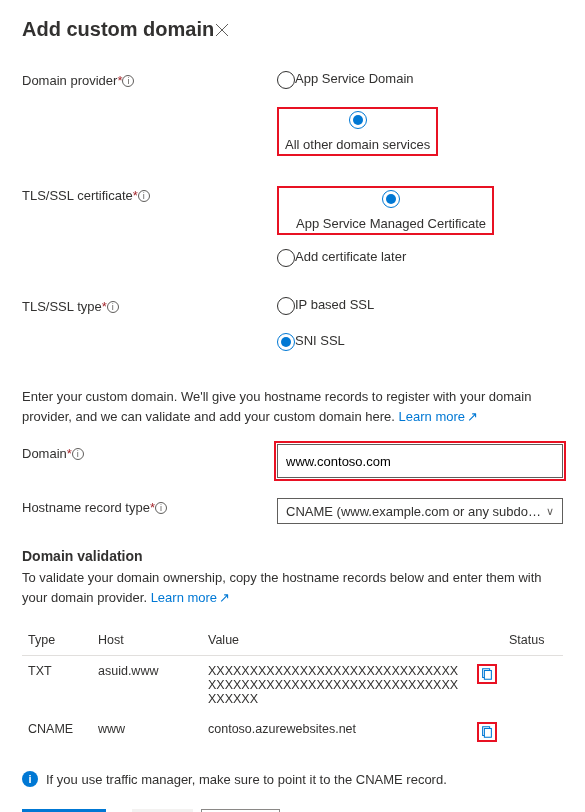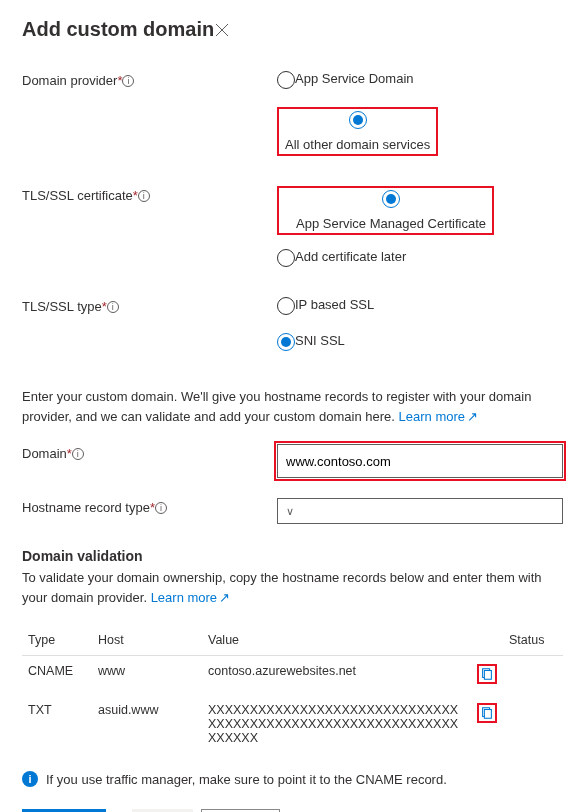--- a/index.html
+++ b/index.html
@@ -135,20 +135,21 @@
 </div>
 
 <div class="row">
   <div class="label-col">
     <span>Hostname record type</span>
     <span class="req">*</span>
     <span class="info-icon">i</span>
   </div>
   <div class="input-col">
     <div class="select">
+      <span>CNAME (www.example.com or any subdo…</span>
       <span class="chevron">∨</span>
     </div>
   </div>
 </div>
 
 <div class="section-title">Domain validation</div>
 <div class="section-desc">
   <span>To validate your domain ownership, copy the hostname records below and enter them with your domain provider. </span><a class="link"><span>Learn more</span><span class="ext-icon">↗</span></a>
 </div>
 
@@ -157,39 +158,39 @@
     <tr>
       <th style="width:70px;">Type</th>
       <th style="width:110px;">Host</th>
       <th>Value</th>
       <th style="width:30px;"></th>
       <th style="width:60px;">Status</th>
     </tr>
   </thead>
   <tbody>
     <tr>
+      <td>TXT</td>
+      <td>asuid.www</td>
+      <td>XXXXXXXXXXXXXXXXXXXXXXXXXXXXXXXXXXXXXXXXXXXXXXXXXXXXXXXXXXXXXXXXXX</td>
+      <td><span class="copy-icon-wrap"><svg class="copy-icon" viewBox="0 0 16 16">
+              <rect x="3" y="2" width="8" height="10" fill="none" stroke="#0078d4" stroke-width="1.2"></rect>
+              <rect x="5" y="4" width="8" height="10" fill="#fff" stroke="#0078d4" stroke-width="1.2"></rect>
+            </svg></span></td>
+      <td></td>
+    </tr>
+    <tr>
       <td>CNAME</td>
       <td>www</td>
       <td>contoso.azurewebsites.net</td>
       <td><span class="copy-icon-wrap"><svg class="copy-icon" viewBox="0 0 16 16">
               <rect x="3" y="2" width="8" height="10" fill="none" stroke="#0078d4" stroke-width="1.2"></rect>
               <rect x="5" y="4" width="8" height="10" fill="#fff" stroke="#0078d4" stroke-width="1.2"></rect>
             </svg></span></td>
       <td></td>
     </tr>
-    <tr>
-      <td>TXT</td>
-      <td>asuid.www</td>
-      <td>XXXXXXXXXXXXXXXXXXXXXXXXXXXXXXXXXXXXXXXXXXXXXXXXXXXXXXXXXXXXXXXXXX</td>
-      <td><span class="copy-icon-wrap"><svg class="copy-icon" viewBox="0 0 16 16">
-              <rect x="3" y="2" width="8" height="10" fill="none" stroke="#0078d4" stroke-width="1.2"></rect>
-              <rect x="5" y="4" width="8" height="10" fill="#fff" stroke="#0078d4" stroke-width="1.2"></rect>
-            </svg></span></td>
-      <td></td>
-    </tr>
   </tbody>
 </table>
 
 <div class="info-bar">
   <span class="info-circle">i</span>
   <span>If you use traffic manager, make sure to point it to the CNAME record.</span>
 </div>
 
 <div class="btn-row">
   <button class="btn primary">Validate</button>

